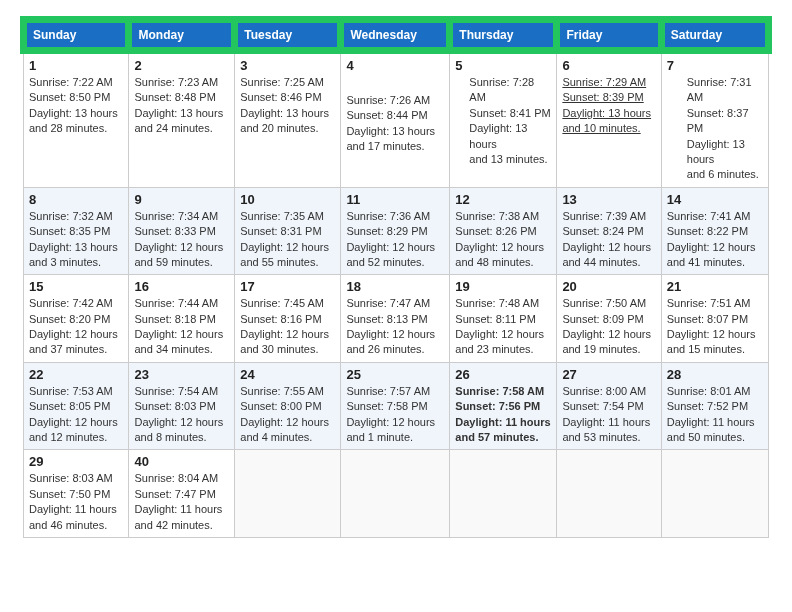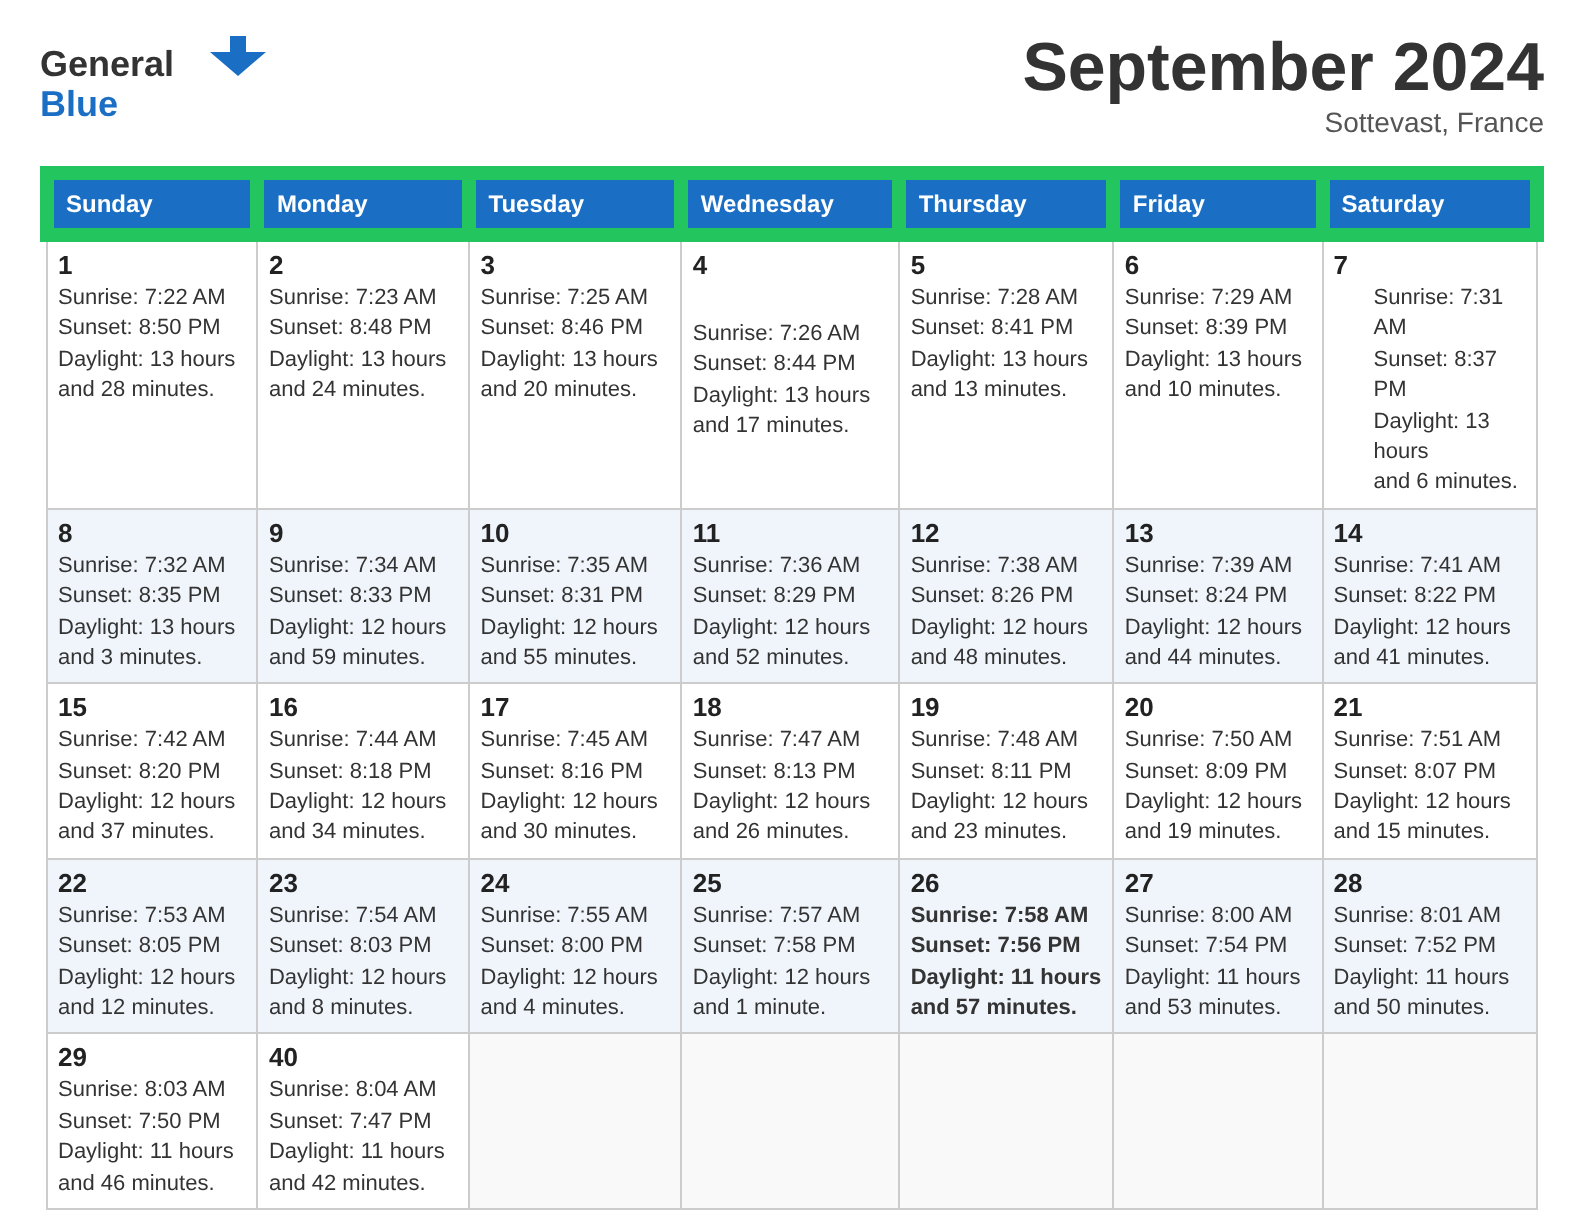--- a/index.html
+++ b/index.html
@@ -77,42 +77,20 @@
       line-height: 1.4;
     }
     .empty-cell {
       background-color: #f9f9f9 !important;
     }
   </style>
 </head>
 <body>
 
 <div class="page">
-  <div class="header">
-    <div class="logo">
-      <div>
-        <svg width="130" height="52" viewBox="0 0 130 52">
-
-          <text x="0" y="22" font-family="Arial" font-size="18" font-weight="bold" fill="#333">General</text>
-
-          <polygon points="100,2 118,2 118,20 100,20" fill="#1a6fc4" opacity="0"></polygon>
-          <path d="M105 8 L118 8 L118 20 L105 20 Z" fill="#1a6fc4" opacity="0"></path>
-
-          <g transform="translate(85, 2)">
-            <polygon points="0,0 18,0 18,8 28,8 14,20 0,8 10,8 10,0" fill="#1a6fc4"></polygon>
-          </g>
-          <text x="0" y="42" font-family="Arial" font-size="18" font-weight="bold" fill="#1a6fc4">Blue</text>
-        </svg>
-      </div>
-    </div>
-    <div class="title-block">
-      <div class="month-title">September 2024</div>
-      <div class="subtitle">Sottevast, France</div>
-    </div>
-  </div>
 
   <table>
     <thead>
       <tr>
         <th>Sunday</th>
         <th>Monday</th>
         <th>Tuesday</th>
         <th>Wednesday</th>
         <th>Thursday</th>
         <th>Friday</th>
@@ -144,28 +122,28 @@
           </td>
           <td>
             <span class="day-num">4</span>
             <div class="day-info" style="white-space: pre-line; margin-top: 20px;">Sunrise: 7:26 AM
 Sunset: 8:44 PM
 Daylight: 13 hours
 and 17 minutes.</div>
           </td>
           <td>
             <span class="day-num">5</span>
-            <div class="day-info" style="white-space: pre-line;">Sunrise: 7:28 AM
+            <div class="day-info" style="white-space: pre-line; margin-left: 14px;">Sunrise: 7:28 AM
 Sunset: 8:41 PM
 Daylight: 13 hours
 and 13 minutes.</div>
           </td>
           <td>
             <span class="day-num">6</span>
-            <div class="day-info" style="white-space: pre-line;">Sunrise: 7:29 AM
+            <div class="day-info" style="white-space: pre-line; text-decoration: underline;">Sunrise: 7:29 AM
 Sunset: 8:39 PM
 Daylight: 13 hours
 and 10 minutes.</div>
           </td>
           <td>
             <span class="day-num">7</span>
             <div class="day-info" style="white-space: pre-line; margin-left: 20px;">Sunrise: 7:31 AM
 Sunset: 8:37 PM
 Daylight: 13 hours
 and 6 minutes.</div>

